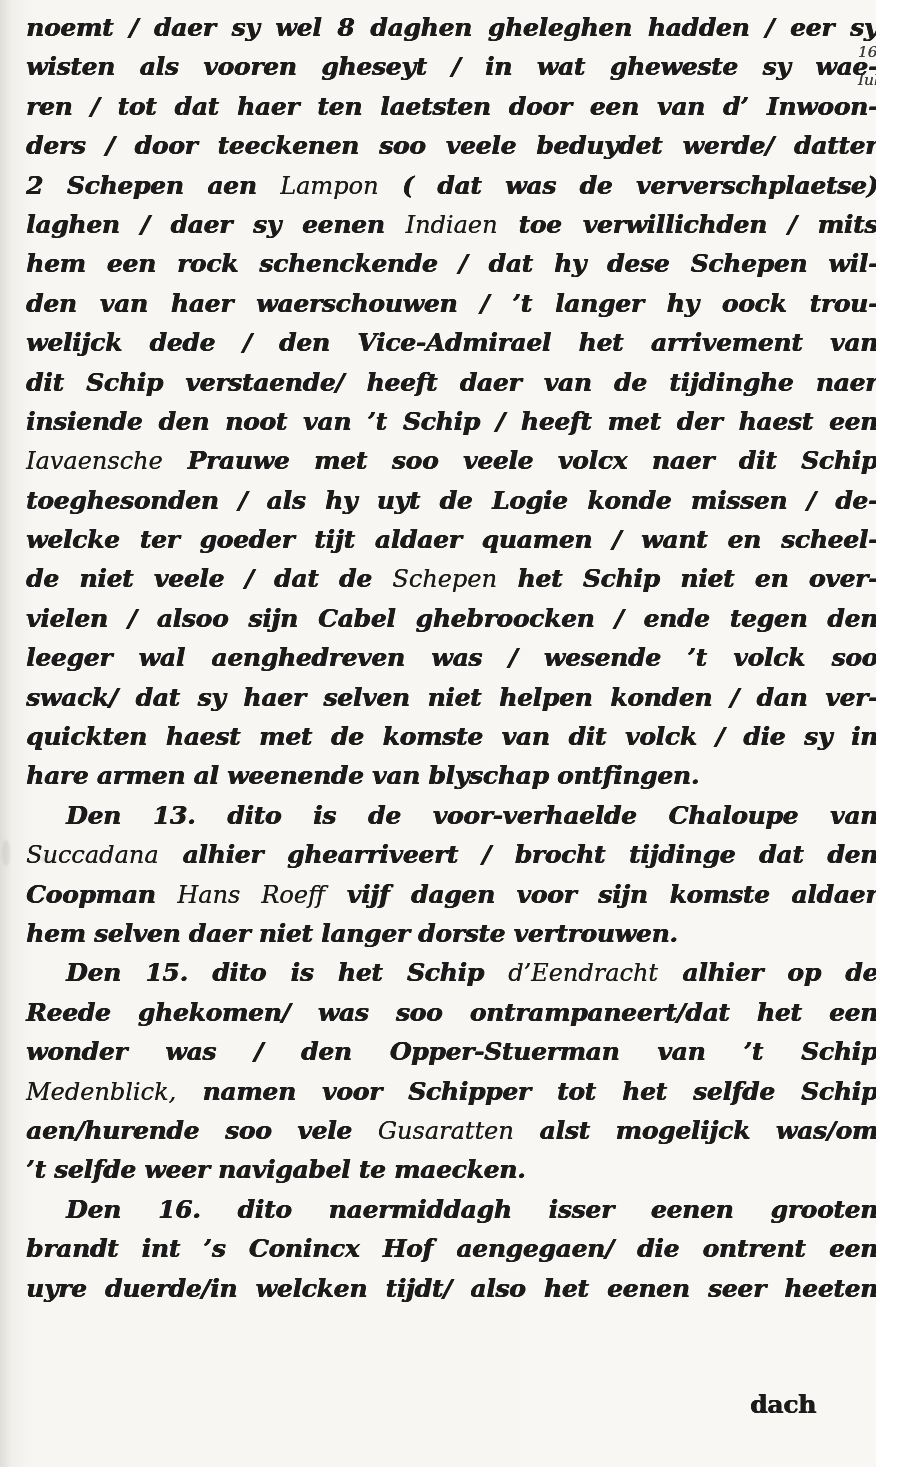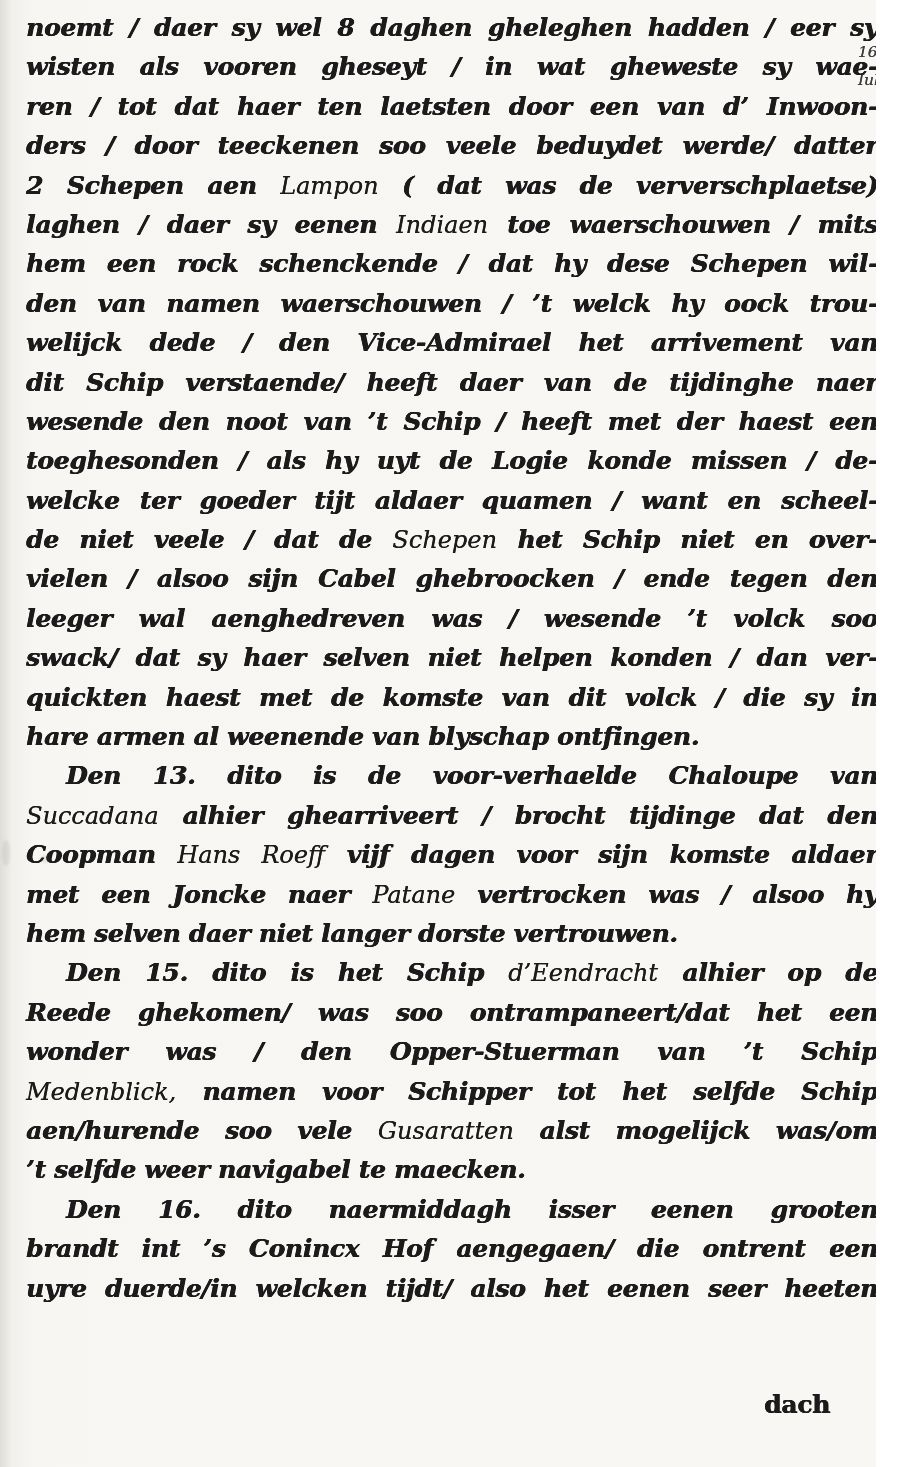--- a/index.html
+++ b/index.html
@@ -65,21 +65,21 @@
     font-style: italic;
     font-size: 15.5px;
     color: var(--margin-ink, #3c3c3c);
     line-height: 16px;
     text-shadow: 0 0 0.4px currentColor;
   }
   .margin-note .mline { margin-bottom: 12px; }
   .catchword {
     position: absolute;
     top: 1390px;
-    right: 46px;
+    right: 60px;
     font-family: "DejaVu Serif", serif;
     font-weight: 700;
     font-size: 25px;
     letter-spacing: -0.3px;
     text-shadow: 0.55px 0 currentColor, 0 0.3px currentColor;
   }
   
   .smudge {
     position: absolute;
     background: rgba(90, 90, 88, 0.10);
@@ -99,38 +99,38 @@
     <div class="mline">1606.</div>
     <div class="mline">Iulius.</div>
   </div>
 
   <div class="text-block">
       <div class="line"><span class="bl">noemt / daer sy wel 8 daghen gheleghen hadden / eer sy</span></div>
       <div class="line"><span class="bl">wisten als vooren gheseyt / in wat gheweste sy wae-</span></div>
       <div class="line"><span class="bl">ren / tot dat haer ten laetsten door een van d’ Inwoon-</span></div>
       <div class="line"><span class="bl">ders / door teeckenen soo veele beduydet werde/ datter</span></div>
       <div class="line"><span class="bl">2 Schepen aen </span><span class="ro">Lampon</span><span class="bl"> ( dat was de ververschplaetse)</span></div>
-      <div class="line"><span class="bl">laghen / daer sy eenen </span><span class="ro">Indiaen</span><span class="bl"> toe waerschouwen / mits</span></div>
+      <div class="line"><span class="bl">laghen / daer sy eenen </span><span class="ro">Indiaen</span><span class="bl"> toe verwillichden / mits</span></div>
       <div class="line"><span class="bl">hem een rock schenckende / dat hy dese Schepen wil-</span></div>
-      <div class="line"><span class="bl">den van namen waerschouwen / ’t welck hy oock trou-</span></div>
+      <div class="line"><span class="bl">den van haer waerschouwen / ’t langer hy oock trou-</span></div>
       <div class="line"><span class="bl">welijck dede / den Vice-Admirael het arrivement van</span></div>
       <div class="line"><span class="bl">dit Schip verstaende/ heeft daer van de tijdinghe naer</span></div>
-      <div class="line"><span class="bl">wesende den noot van ’t Schip / heeft met der haest een</span></div>
+      <div class="line"><span class="bl">insiende den noot van ’t Schip / heeft met der haest een</span></div>
+      <div class="line"><span class="ro">Iavaensche</span><span class="bl"> Prauwe met soo veele volcx naer dit Schip</span></div>
       <div class="line"><span class="bl">toeghesonden / als hy uyt de Logie konde missen / de-</span></div>
       <div class="line"><span class="bl">welcke ter goeder tijt aldaer quamen / want en scheel-</span></div>
       <div class="line"><span class="bl">de niet veele / dat de </span><span class="ro">Schepen</span><span class="bl"> het Schip niet en over-</span></div>
       <div class="line"><span class="bl">vielen / alsoo sijn Cabel ghebroocken / ende tegen den</span></div>
       <div class="line"><span class="bl">leeger wal aenghedreven was / wesende ’t volck soo</span></div>
       <div class="line"><span class="bl">swack/ dat sy haer selven niet helpen konden / dan ver-</span></div>
       <div class="line"><span class="bl">quickten haest met de komste van dit volck / die sy in</span></div>
       <div class="line nojust"><span class="bl">hare armen al weenende van blyschap ontfingen.</span></div>
       <div class="line indent"><span class="bl">Den 13. dito is de voor-verhaelde Chaloupe van</span></div>
       <div class="line"><span class="ro">Succadana</span><span class="bl"> alhier ghearriveert / brocht tijdinge dat den</span></div>
       <div class="line"><span class="bl">Coopman </span><span class="ro">Hans Roeff</span><span class="bl"> vijf dagen voor sijn komste aldaer</span></div>
-      <div class="line"><span class="bl">met een Joncke naer </span><span class="ro">Patane</span><span class="bl"> vertrocken was / alsoo hy</span></div>
       <div class="line nojust"><span class="bl">hem selven daer niet langer dorste vertrouwen.</span></div>
       <div class="line indent"><span class="bl">Den 15. dito is het Schip </span><span class="ro">d’Eendracht</span><span class="bl"> alhier op de</span></div>
       <div class="line"><span class="bl">Reede ghekomen/ was soo ontrampaneert/dat het een</span></div>
       <div class="line"><span class="bl">wonder was / den Opper-Stuerman van ’t Schip</span></div>
       <div class="line"><span class="ro">Medenblick,</span><span class="bl"> namen voor Schipper tot het selfde Schip</span></div>
       <div class="line"><span class="bl">aen/hurende soo vele </span><span class="ro">Gusaratten</span><span class="bl"> alst mogelijck was/om</span></div>
       <div class="line nojust"><span class="bl">’t selfde weer navigabel te maecken.</span></div>
       <div class="line indent"><span class="bl">Den 16. dito naermiddagh isser eenen grooten</span></div>
       <div class="line"><span class="bl">brandt int ’s Conincx Hof aengegaen/ die ontrent een</span></div>
       <div class="line"><span class="bl">uyre duerde/in welcken tijdt/ also het eenen seer heeten</span></div>

